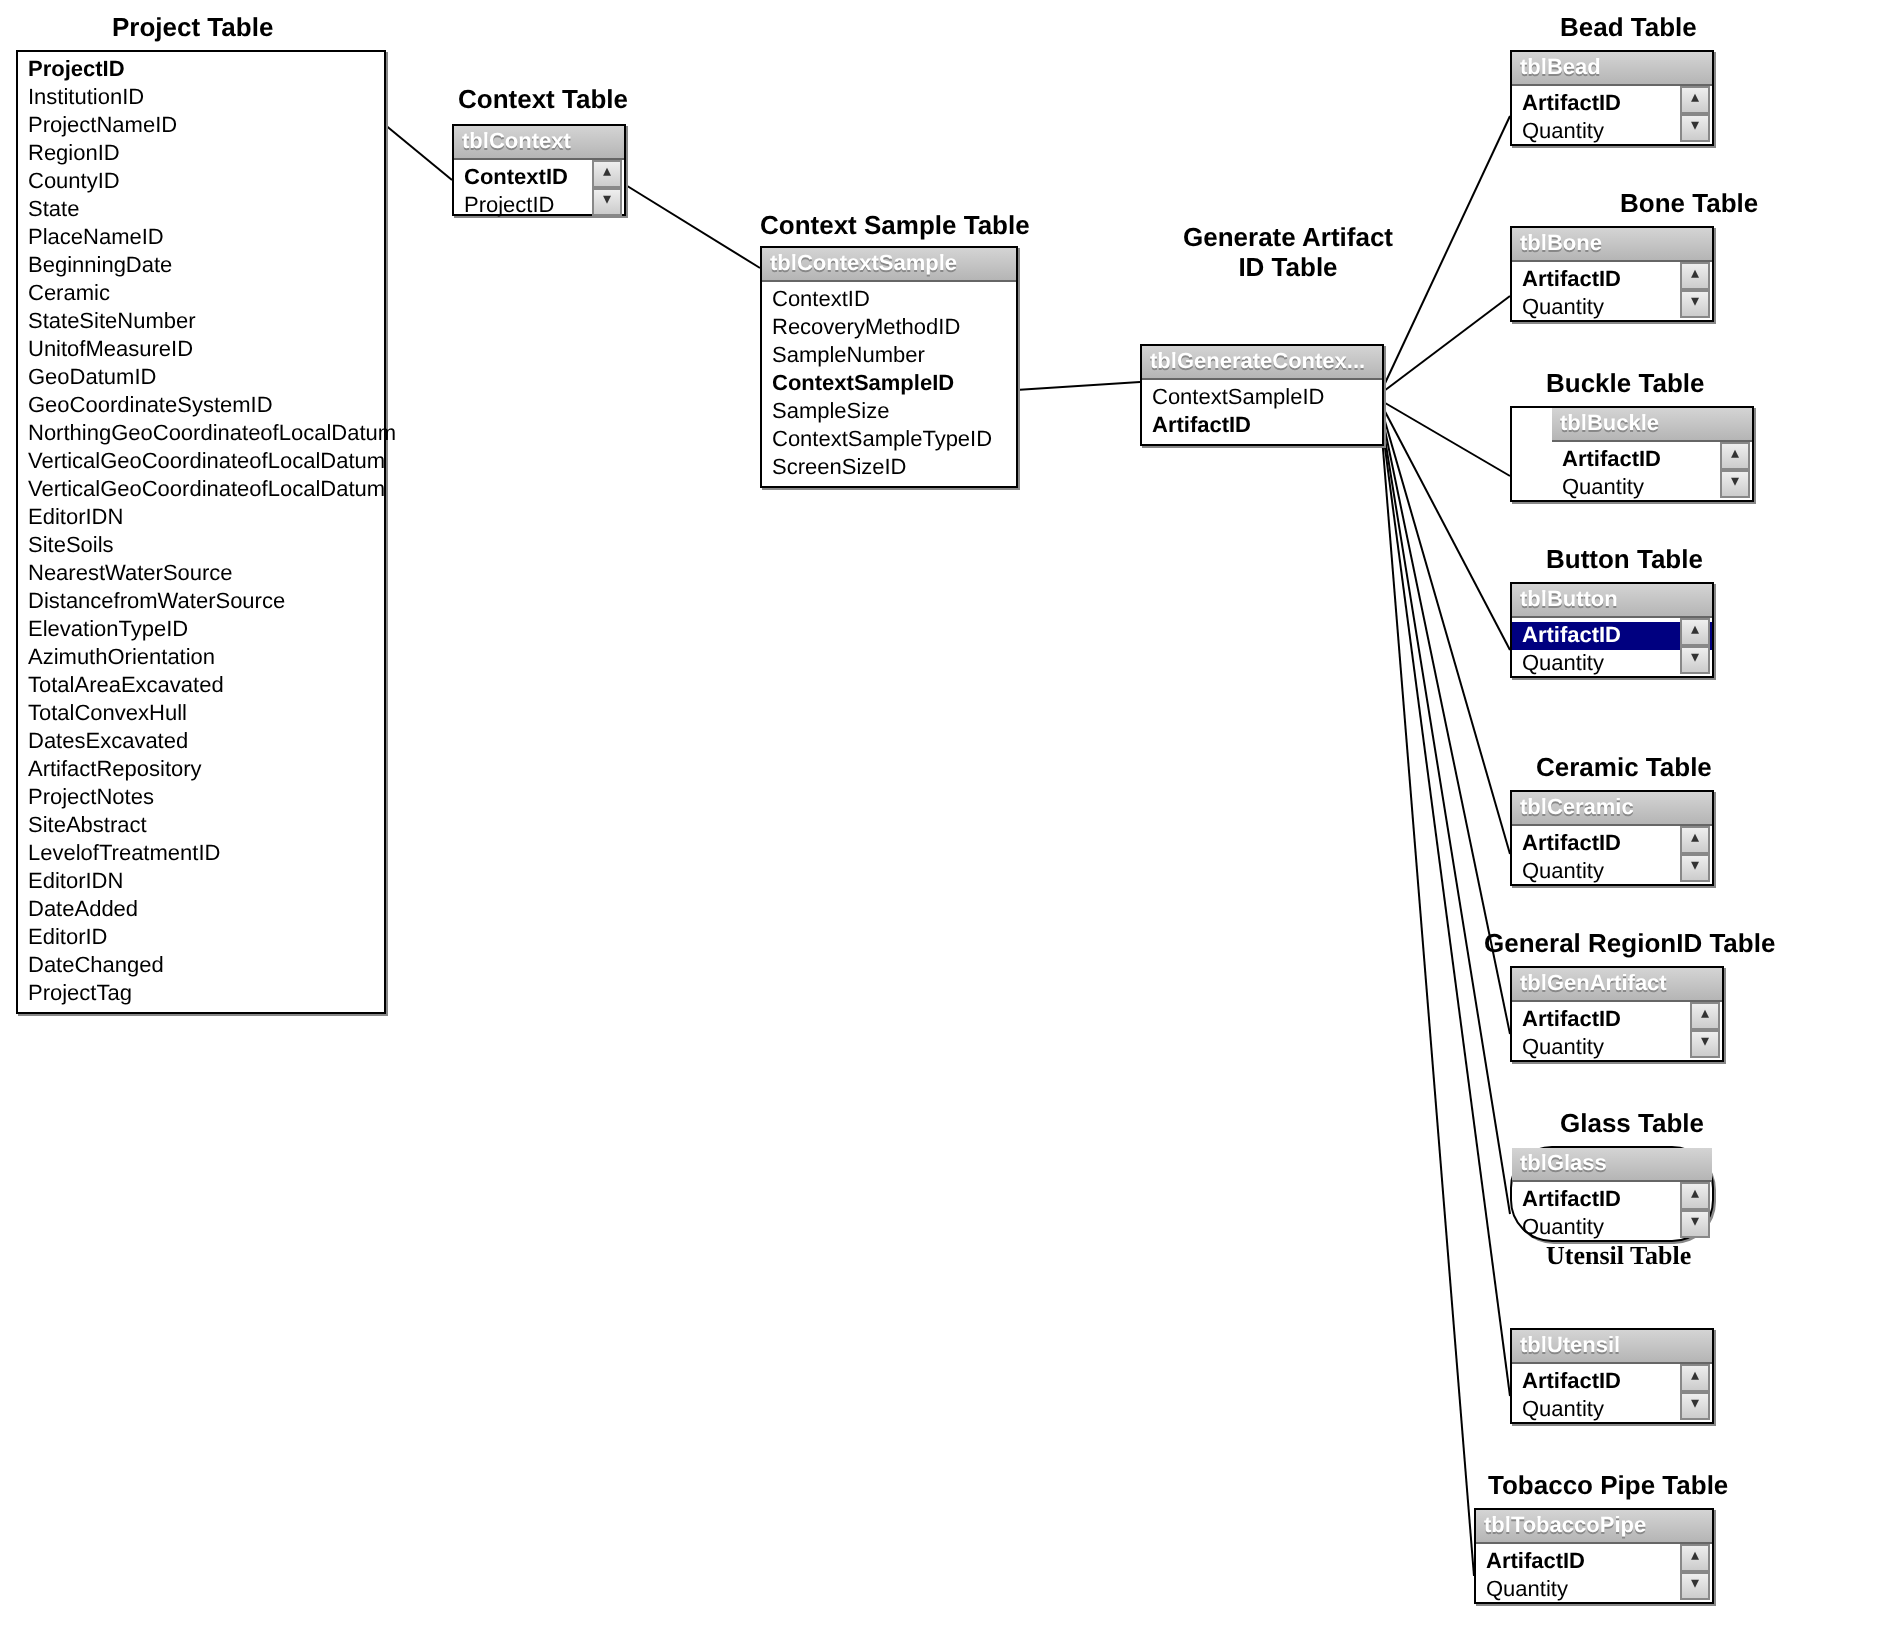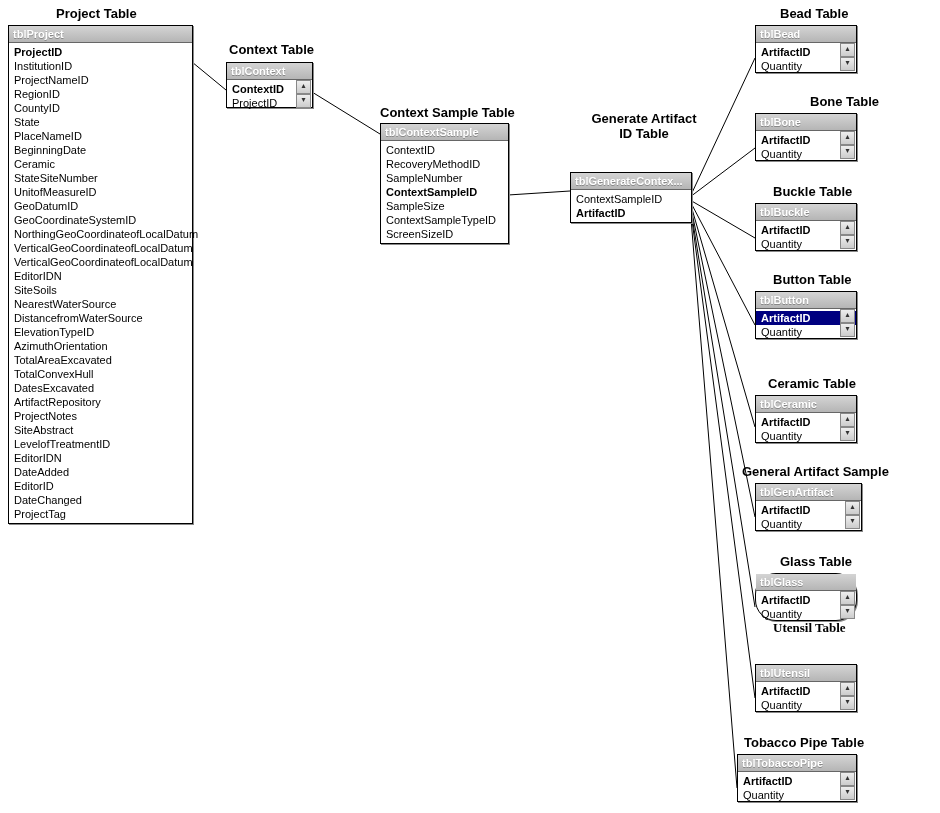--- a/index.html
+++ b/index.html
@@ -49,27 +49,26 @@
 
 <div class="heading" style="left:56px;top:6px;">Project Table</div>
 <div class="heading" style="left:229px;top:42px;">Context Table</div>
 <div class="heading" style="left:380px;top:105px;">Context Sample Table</div>
 <div class="heading" style="left:584px;top:111px;width:120px;">Generate Artifact ID Table</div>
 <div class="heading" style="left:780px;top:6px;">Bead Table</div>
 <div class="heading" style="left:780px;top:94px;padding-left:30px;">Bone Table</div>
 <div class="heading" style="left:773px;top:184px;">Buckle Table</div>
 <div class="heading" style="left:773px;top:272px;">Button Table</div>
 <div class="heading" style="left:768px;top:376px;">Ceramic Table</div>
-<div class="heading" style="left:742px;top:464px;">General Artifact Sample</div>
+<div class="heading" style="left:742px;top:464px;">General RegionID Table</div>
 <div class="heading" style="left:780px;top:554px;">Glass Table</div>
 <div class="heading" style="left:773px;top:620px;font-family:Liberation Serif, serif;">Utensil Table</div>
 <div class="heading" style="left:744px;top:735px;">Tobacco Pipe Table</div>
 
 <div class="table-box" style="left:8px;top:25px;width:183px;">
-  <div class="title-bar">tblProject</div>
   <div class="fields" id="flds-project">
         <div class="field bold">ProjectID</div>
         <div class="field">InstitutionID</div>
         <div class="field">ProjectNameID</div>
         <div class="field">RegionID</div>
         <div class="field">CountyID</div>
         <div class="field">State</div>
         <div class="field">PlaceNameID</div>
         <div class="field">BeginningDate</div>
         <div class="field">Ceramic</div>
@@ -149,21 +148,21 @@
   <div class="title-bar">tblBone</div>
   <div class="fields" id="flds-bone">
         <div class="field bold">ArtifactID</div>
         <div class="field">Quantity</div>
       </div>
   <div class="scroll-ctl" style="top:17px;">
         <div class="sbtn">▴</div>
         <div class="sbtn">▾</div>
       </div>
 </div>
-<div class="table-box" style="left:755px;top:203px;width:100px;height:46px;">
+<div class="table-box" style="left:755px;top:203px;width:100px;height:46px;padding-left:20px;">
   <div class="title-bar">tblBuckle</div>
   <div class="fields" id="flds-buckle">
         <div class="field bold">ArtifactID</div>
         <div class="field">Quantity</div>
       </div>
   <div class="scroll-ctl" style="top:17px;">
         <div class="sbtn">▴</div>
         <div class="sbtn">▾</div>
       </div>
 </div>

